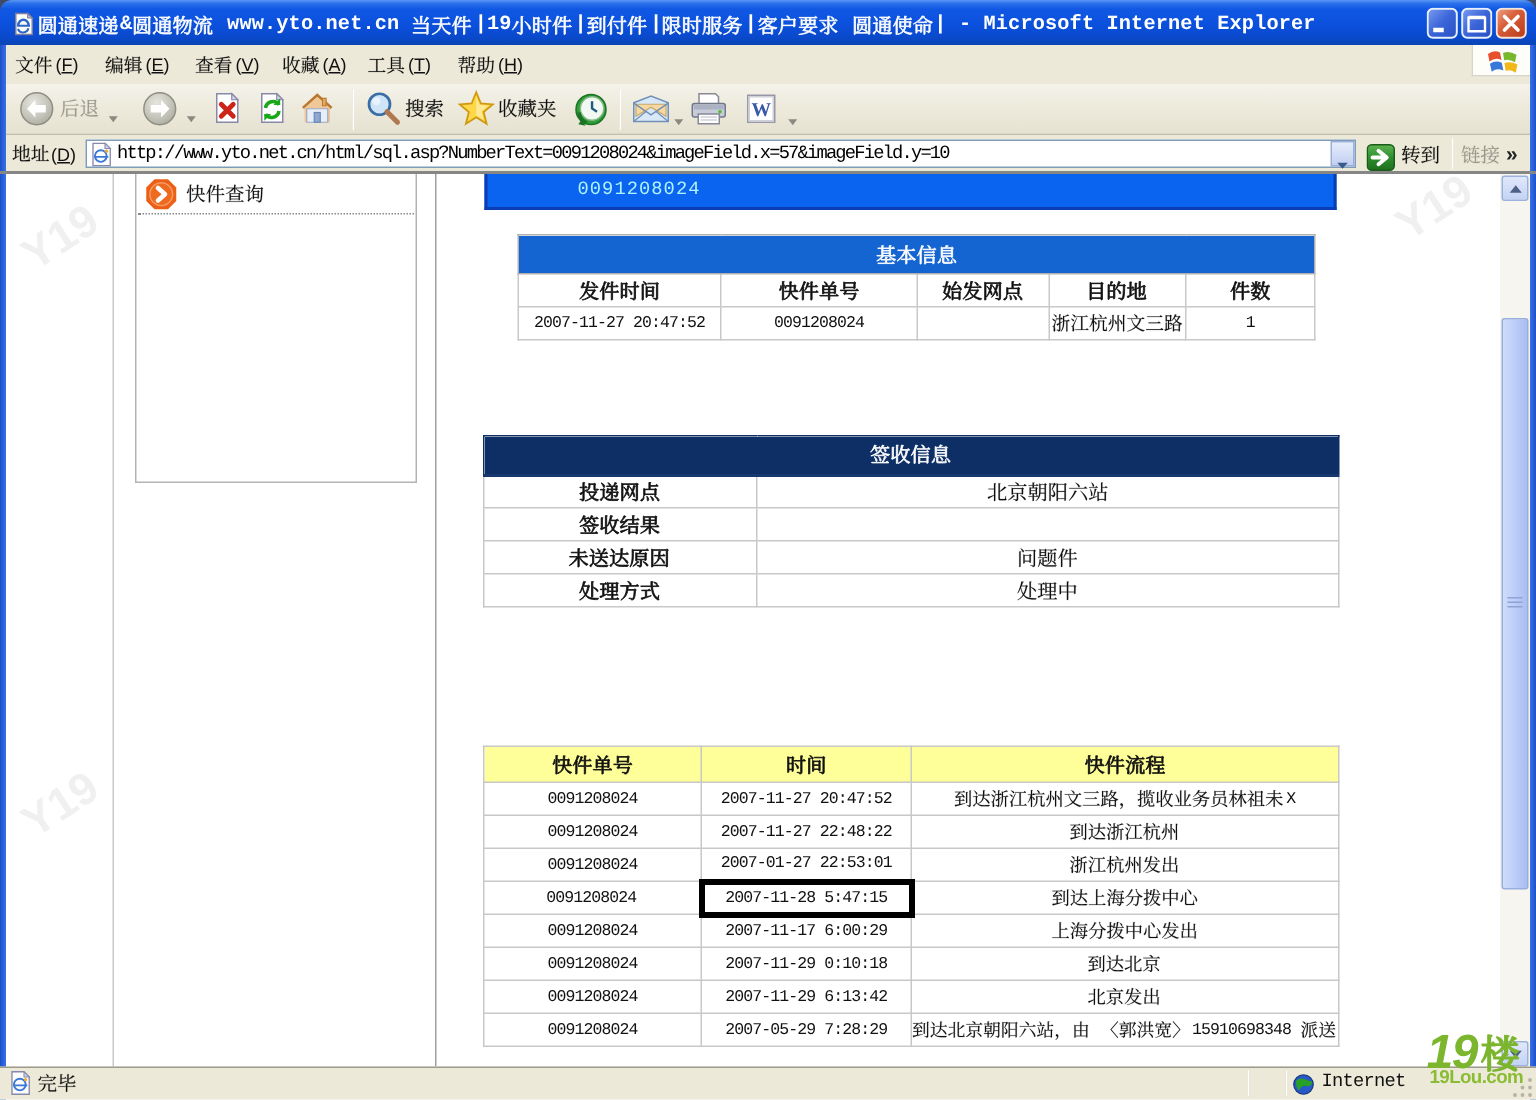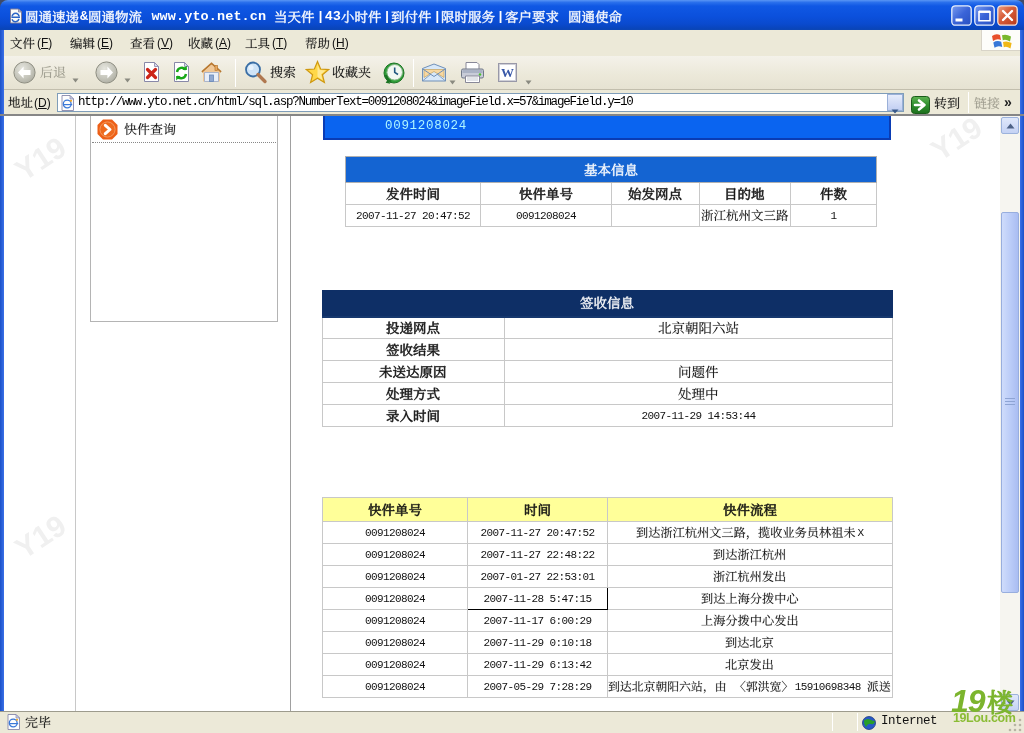--- a/index.html
+++ b/index.html
@@ -157,21 +157,21 @@
       </g>
     </svg>
     <span class="tmono"> www.yto.net.cn </span>
     <svg class="cj" width="42" height="16" viewBox="0 0 42 16">
       <g fill="#fff" stroke="#fff" stroke-width="42" stroke-linejoin="round">
         <use href="#g5F53" transform="translate(0 13) scale(0.01350 -0.01350)"></use>
         <use href="#g5929" transform="translate(13.5 13) scale(0.01350 -0.01350)"></use>
         <use href="#g4EF6" transform="translate(27 13) scale(0.01350 -0.01350)"></use>
       </g>
     </svg>
-    <span class="tmono">|43</span>
+    <span class="tmono">|19</span>
     <svg class="cj" width="42" height="16" viewBox="0 0 42 16">
       <g fill="#fff" stroke="#fff" stroke-width="42" stroke-linejoin="round">
         <use href="#g5C0F" transform="translate(0 13) scale(0.01350 -0.01350)"></use>
         <use href="#g65F6" transform="translate(13.5 13) scale(0.01350 -0.01350)"></use>
         <use href="#g4EF6" transform="translate(27 13) scale(0.01350 -0.01350)"></use>
       </g>
     </svg>
     <span class="tmono">|</span>
     <svg class="cj" width="42" height="16" viewBox="0 0 42 16">
       <g fill="#fff" stroke="#fff" stroke-width="42" stroke-linejoin="round">
@@ -200,20 +200,21 @@
     </svg>
     <span class="tmono"> </span>
     <svg class="cj" width="55" height="16" viewBox="0 0 55 16">
       <g fill="#fff" stroke="#fff" stroke-width="42" stroke-linejoin="round">
         <use href="#g5706" transform="translate(0 13) scale(0.01350 -0.01350)"></use>
         <use href="#g901A" transform="translate(13.5 13) scale(0.01350 -0.01350)"></use>
         <use href="#g4F7F" transform="translate(27 13) scale(0.01350 -0.01350)"></use>
         <use href="#g547D" transform="translate(40.5 13) scale(0.01350 -0.01350)"></use>
       </g>
     </svg>
+    <span class="tmono">| - Microsoft Internet Explorer</span>
   </div>
 <style>.tmono{font-family:"Liberation Mono",monospace;font-size:13.5px;font-weight:bold;color:#fff;white-space:pre;letter-spacing:0.1px}</style>
 <div class="abs" style="left:951px;top:5px"><svg width="21" height="21" viewBox="0 0 21 21">
 <defs>
         <linearGradient id="btnb" x1="0" y1="0" x2="1" y2="1">
           <stop offset="0" stop-color="#7a9cf0"></stop>
           <stop offset="0.5" stop-color="#3a64d8"></stop>
           <stop offset="1" stop-color="#2850c0"></stop>
         </linearGradient>
       </defs>
@@ -713,39 +714,20 @@
           </td>
           <td style="border:1px solid #c8c8c8">
             <div class="flexc">
               <svg class="cj" width="42" height="16" viewBox="0 0 42 16">
                 <g fill="#111" stroke="#111" stroke-width="9">
                   <use href="#g5904" transform="translate(0 13) scale(0.01350 -0.01350)"></use>
                   <use href="#g7406" transform="translate(13.5 13) scale(0.01350 -0.01350)"></use>
                   <use href="#g4E2D" transform="translate(27 13) scale(0.01350 -0.01350)"></use>
                 </g>
               </svg>
-            </div>
-          </td>
-        </tr>
-        <tr>
-          <td style="height:22px;border:1px solid #c8c8c8">
-            <div class="flexc">
-              <svg class="cj" width="55" height="16" viewBox="0 0 55 16">
-                <g fill="#111" stroke="#111" stroke-width="42" stroke-linejoin="round">
-                  <use href="#g5F55" transform="translate(0 13) scale(0.01350 -0.01350)"></use>
-                  <use href="#g5165" transform="translate(13.5 13) scale(0.01350 -0.01350)"></use>
-                  <use href="#g65F6" transform="translate(27 13) scale(0.01350 -0.01350)"></use>
-                  <use href="#g95F4" transform="translate(40.5 13) scale(0.01350 -0.01350)"></use>
-                </g>
-              </svg>
-            </div>
-          </td>
-          <td style="border:1px solid #c8c8c8">
-            <div class="flexc">
-              <span class="num" style="color:#111">2007-11-29 14:53:44</span>
             </div>
           </td>
         </tr>
       </tbody>
     </table>
   </div>
 <div class="abs" style="left:322px;top:497px;width:570px">
     <table style="width:570px">
       <colgroup>
         <col style="width:145px">
@@ -879,21 +861,21 @@
               </svg>
             </div>
           </td>
         </tr>
         <tr>
           <td style="height:22px;border:1px solid #c8c8c8">
             <div class="flexc">
               <span class="num" style="color:#111">0091208024</span>
             </div>
           </td>
-          <td style="border:1px solid #000000">
+          <td style="border:4px solid #000000">
             <div class="flexc">
               <span class="num" style="color:#111">2007-11-28 5:47:15</span>
             </div>
           </td>
           <td style="border:1px solid #c8c8c8">
             <div class="flexc">
               <svg class="cj" width="99" height="15" viewBox="0 0 99 15">
                 <g fill="#111" stroke="#111" stroke-width="9">
                   <use href="#g5230" transform="translate(0 12) scale(0.01220 -0.01220)"></use>
                   <use href="#g8FBE" transform="translate(12.2 12) scale(0.01220 -0.01220)"></use>

